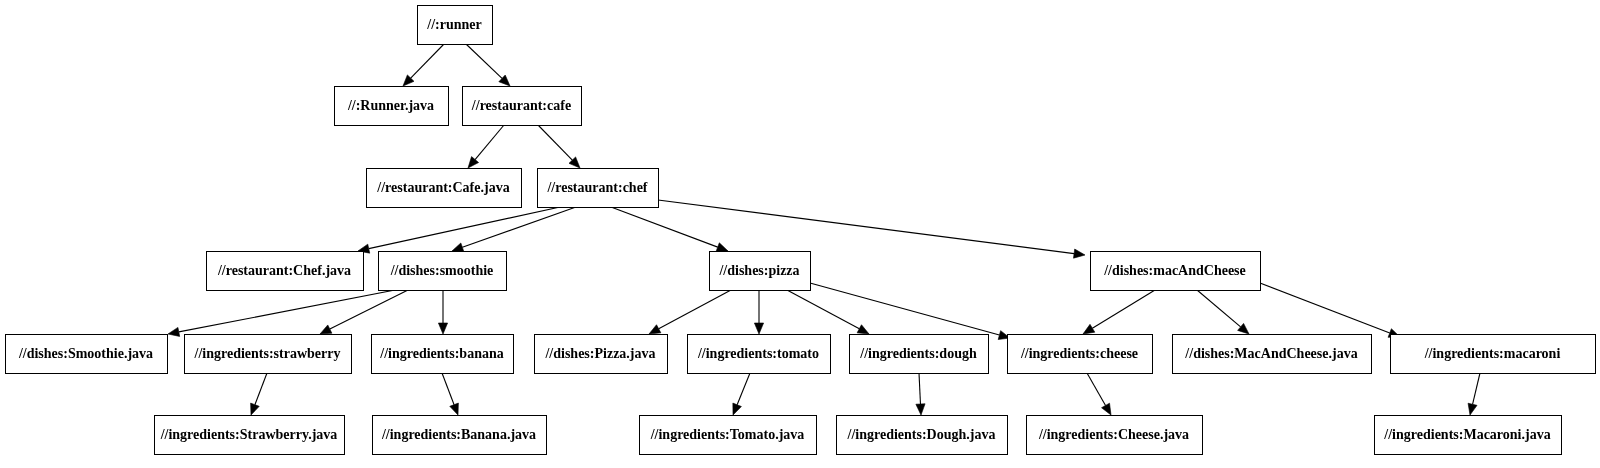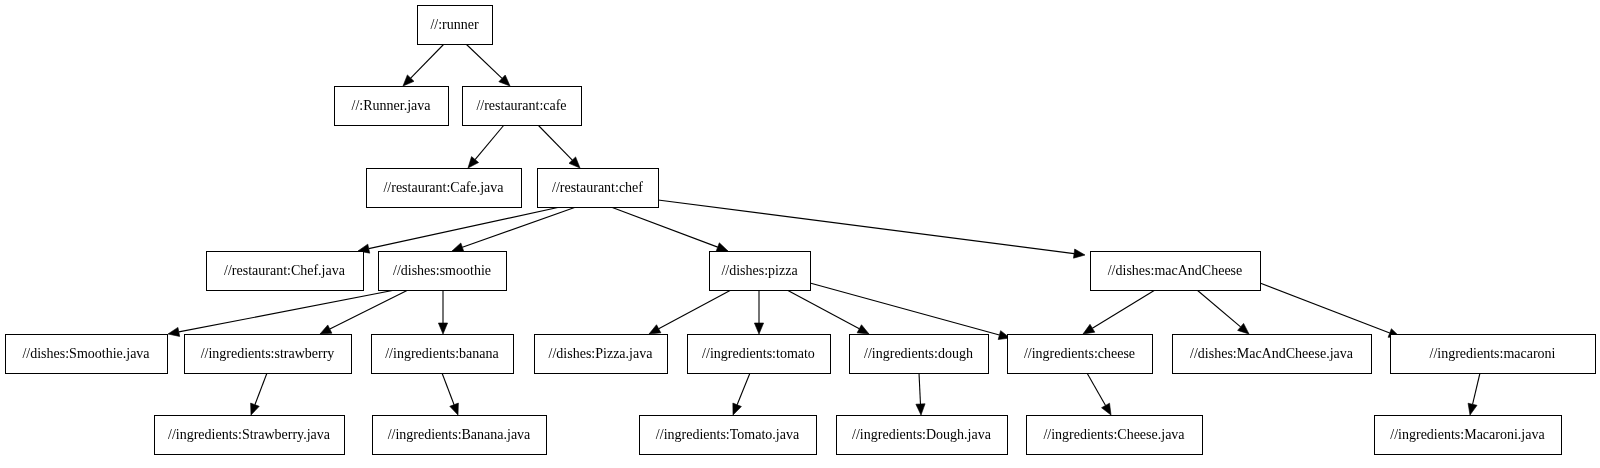--- a/index.html
+++ b/index.html
@@ -10,20 +10,21 @@
   body {
     width: 1600px;
     height: 468px;
     font-family: "Liberation Serif", "DejaVu Serif", serif;
     overflow: hidden;
   }
   #graph-root {
     position: relative;
     width: 1600px;
     height: 468px;
+    font-weight: bold;
   }
   svg#graph-canvas {
     display: block;
     width: 1600px;
     height: 468px;
   }
   .node-box {
     fill: #ffffff;
     stroke: #000000;
     stroke-width: 1;

